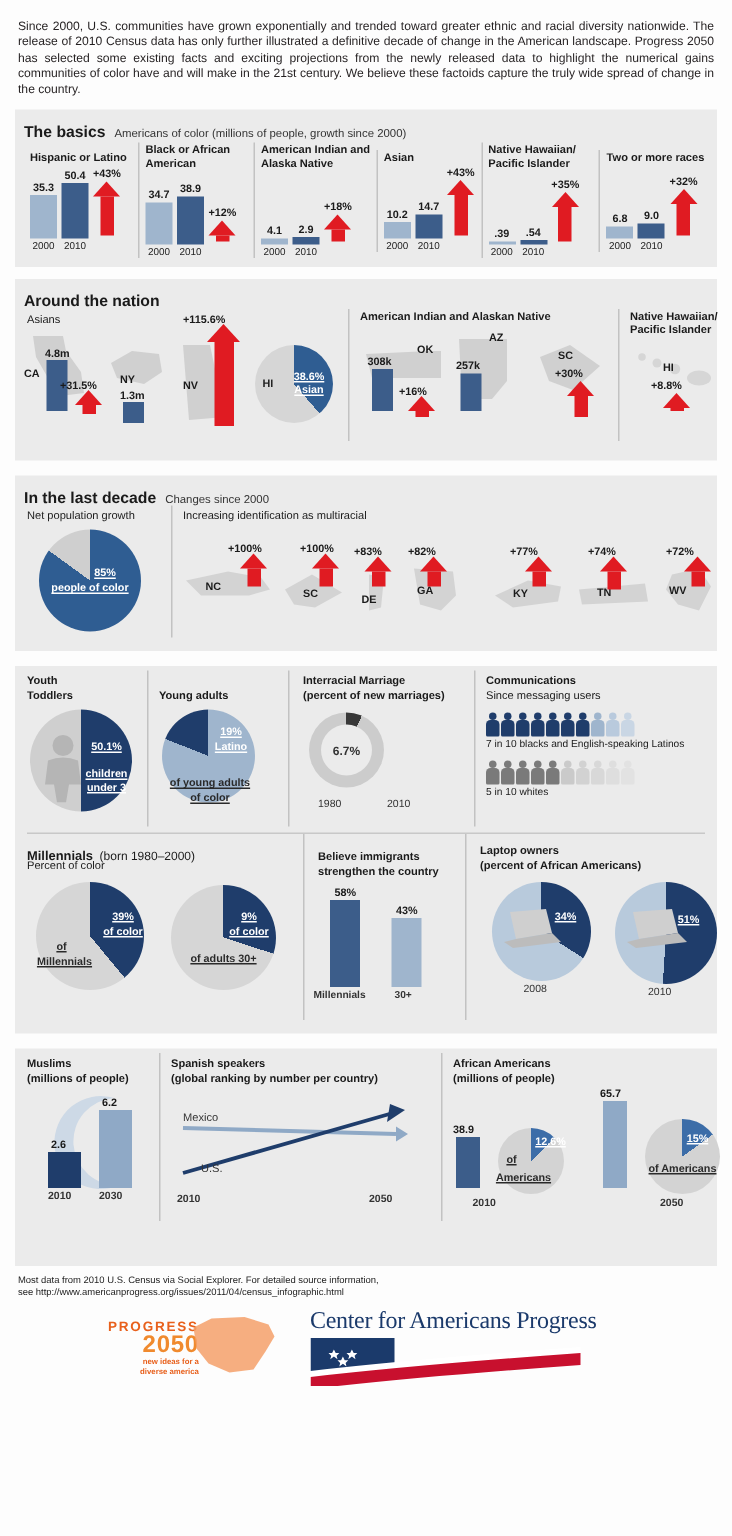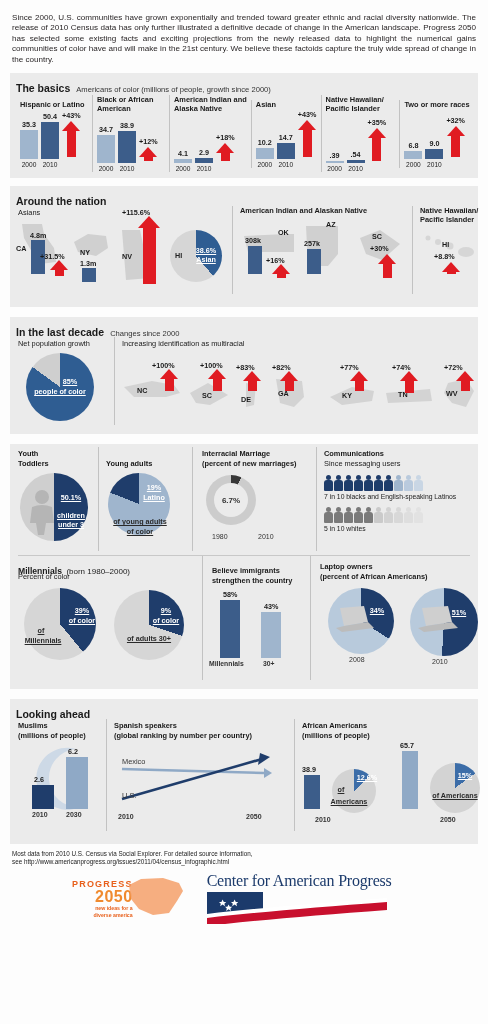--- a/index.html
+++ b/index.html
@@ -579,23 +579,20 @@
       <svg style="position:absolute;left:406px;top:48px" width="44" height="32">
         <path d="M6 4 L32 2 L36 18 L10 22 Z" fill="#cfcfcf"></path>
           <path d="M2 24 L10 22 L36 18 L42 24 L8 28 Z" fill="#bcbcbc"></path>
       </svg>
       <div class="pietxt" style="left:434px;top:52px;width:30px;">51%</div>
       <div class="small" style="position:absolute;left:422px;top:102px;font-size:7px">2010</div>
     </div>
   </div>
 
   <div class="band shaded" style="margin-top:10px;height:140px;">
-    <div class="sechead">
-      <span class="h">Looking ahead</span>
-    </div>
     <div style="position:relative;height:112px;">
       <div class="lbl" style="position:absolute;left:8px;top:0;">Muslims</div>
       <div class="lbl" style="position:absolute;left:8px;top:10px;">(millions of people)</div>
       <svg style="position:absolute;left:14px;top:24px" width="72" height="66">
         <path d="M52 4 a31 31 0 1 0 4 58 a25 25 0 1 1 -4 -58 z" fill="#cdd9e6"></path>
       </svg>
       <div class="barval" style="position:absolute;left:24px;top:54px;">2.6</div>
       <div class="bar navy" style="position:absolute;left:22px;top:64px;width:22px;height:24px"></div>
       <div class="small" style="position:absolute;left:22px;top:90px;font-size:7px;font-weight:bold">2010</div>
       <div class="barval" style="position:absolute;left:58px;top:26px;">6.2</div>
@@ -605,21 +602,21 @@
       <div style="position:absolute;left:96px;top:-2px;bottom:2px;border-left:1px solid #c2c2c2;"></div>
       <div class="lbl" style="position:absolute;left:104px;top:0;">Spanish speakers</div>
       <div class="lbl" style="position:absolute;left:104px;top:10px;">(global ranking by number per country)</div>
       <svg style="position:absolute;left:104px;top:26px" width="160" height="62">
         <line x1="8" y1="22" x2="150" y2="26" stroke="#8fa9c6" stroke-width="2.6"></line>
         <polygon points="150,21 158,26 150,31" fill="#8fa9c6"></polygon>
         <line x1="8" y1="52" x2="148" y2="12" stroke="#1f3d6b" stroke-width="2.6"></line>
         <polygon points="146,6 156,10 144,18" fill="#1f3d6b"></polygon>
       </svg>
       <div class="small" style="position:absolute;left:112px;top:36px;font-size:7.4px">Mexico</div>
-      <div class="small" style="position:absolute;left:112px;top:70px;font-size:7.4px">U.S.</div>
+      <div class="small" style="position:absolute;left:124px;top:70px;font-size:7.4px">U.S.</div>
       <div class="small" style="position:absolute;left:108px;top:92px;font-size:7px;font-weight:bold">2010</div>
       <div class="small" style="position:absolute;left:236px;top:92px;font-size:7px;font-weight:bold">2050</div>
 
       <div style="position:absolute;left:284px;top:-2px;bottom:2px;border-left:1px solid #c2c2c2;"></div>
       <div class="lbl" style="position:absolute;left:292px;top:0;">African Americans</div>
       <div class="lbl" style="position:absolute;left:292px;top:10px;">(millions of people)</div>
 
       <div class="barval" style="position:absolute;left:292px;top:44px;">38.9</div>
       <div class="bar dark" style="position:absolute;left:294px;top:54px;width:16px;height:34px"></div>
       <div class="pie" style="position:absolute;left:322px;top:48px;width:44px;height:44px;background:conic-gradient(#3c6da8 0 12.6%, #d3d3d3 12.6% 100%);"></div>
@@ -648,21 +645,21 @@
         <div class="sm">PROGRESS</div>
         <div class="big">2050</div>
         <div class="tag">new ideas for a</div>
         <div class="tag">diverse america</div>
       </div>
       <svg width="66" height="46" style="margin-left:-10px">
         <path d="M6 10 L18 4 L40 3 L56 8 L60 16 L54 26 L46 38 L30 40 L16 34 L8 24 Z" fill="#f4a06a" opacity="0.85"></path>
       </svg>
     </div>
     <div style="display:flex;flex-direction:column;">
-      <div class="cap-name">Center for American Progress</div>
+      <div class="cap-name">Center for Americans Progress</div>
       <svg width="182" height="34">
         <rect x="0" y="2" width="56" height="22" fill="#1b3a6b"></rect>
         <path d="M0 24 q70 -8 180 -16 l0 6 q-110 8 -180 16 z" fill="#ffffff"></path>
         <path d="M0 28 q70 -8 180 -16 l0 8 q-110 8 -180 16 z" fill="#c8102e"></path>
         <polygon points="14,10 16,14 20,14 17,17 18,21 14,18 10,21 11,17 8,14 12,14" fill="#fff" transform="scale(0.6) translate(12,6)"></polygon>
         <polygon points="34,10 36,14 40,14 37,17 38,21 34,18 30,21 31,17 28,14 32,14" fill="#fff" transform="scale(0.6) translate(12,6)"></polygon>
         <polygon points="24,18 26,22 30,22 27,25 28,29 24,26 20,29 21,25 18,22 22,22" fill="#fff" transform="scale(0.6) translate(12,6)"></polygon>
       </svg>
     </div>
   </div>

